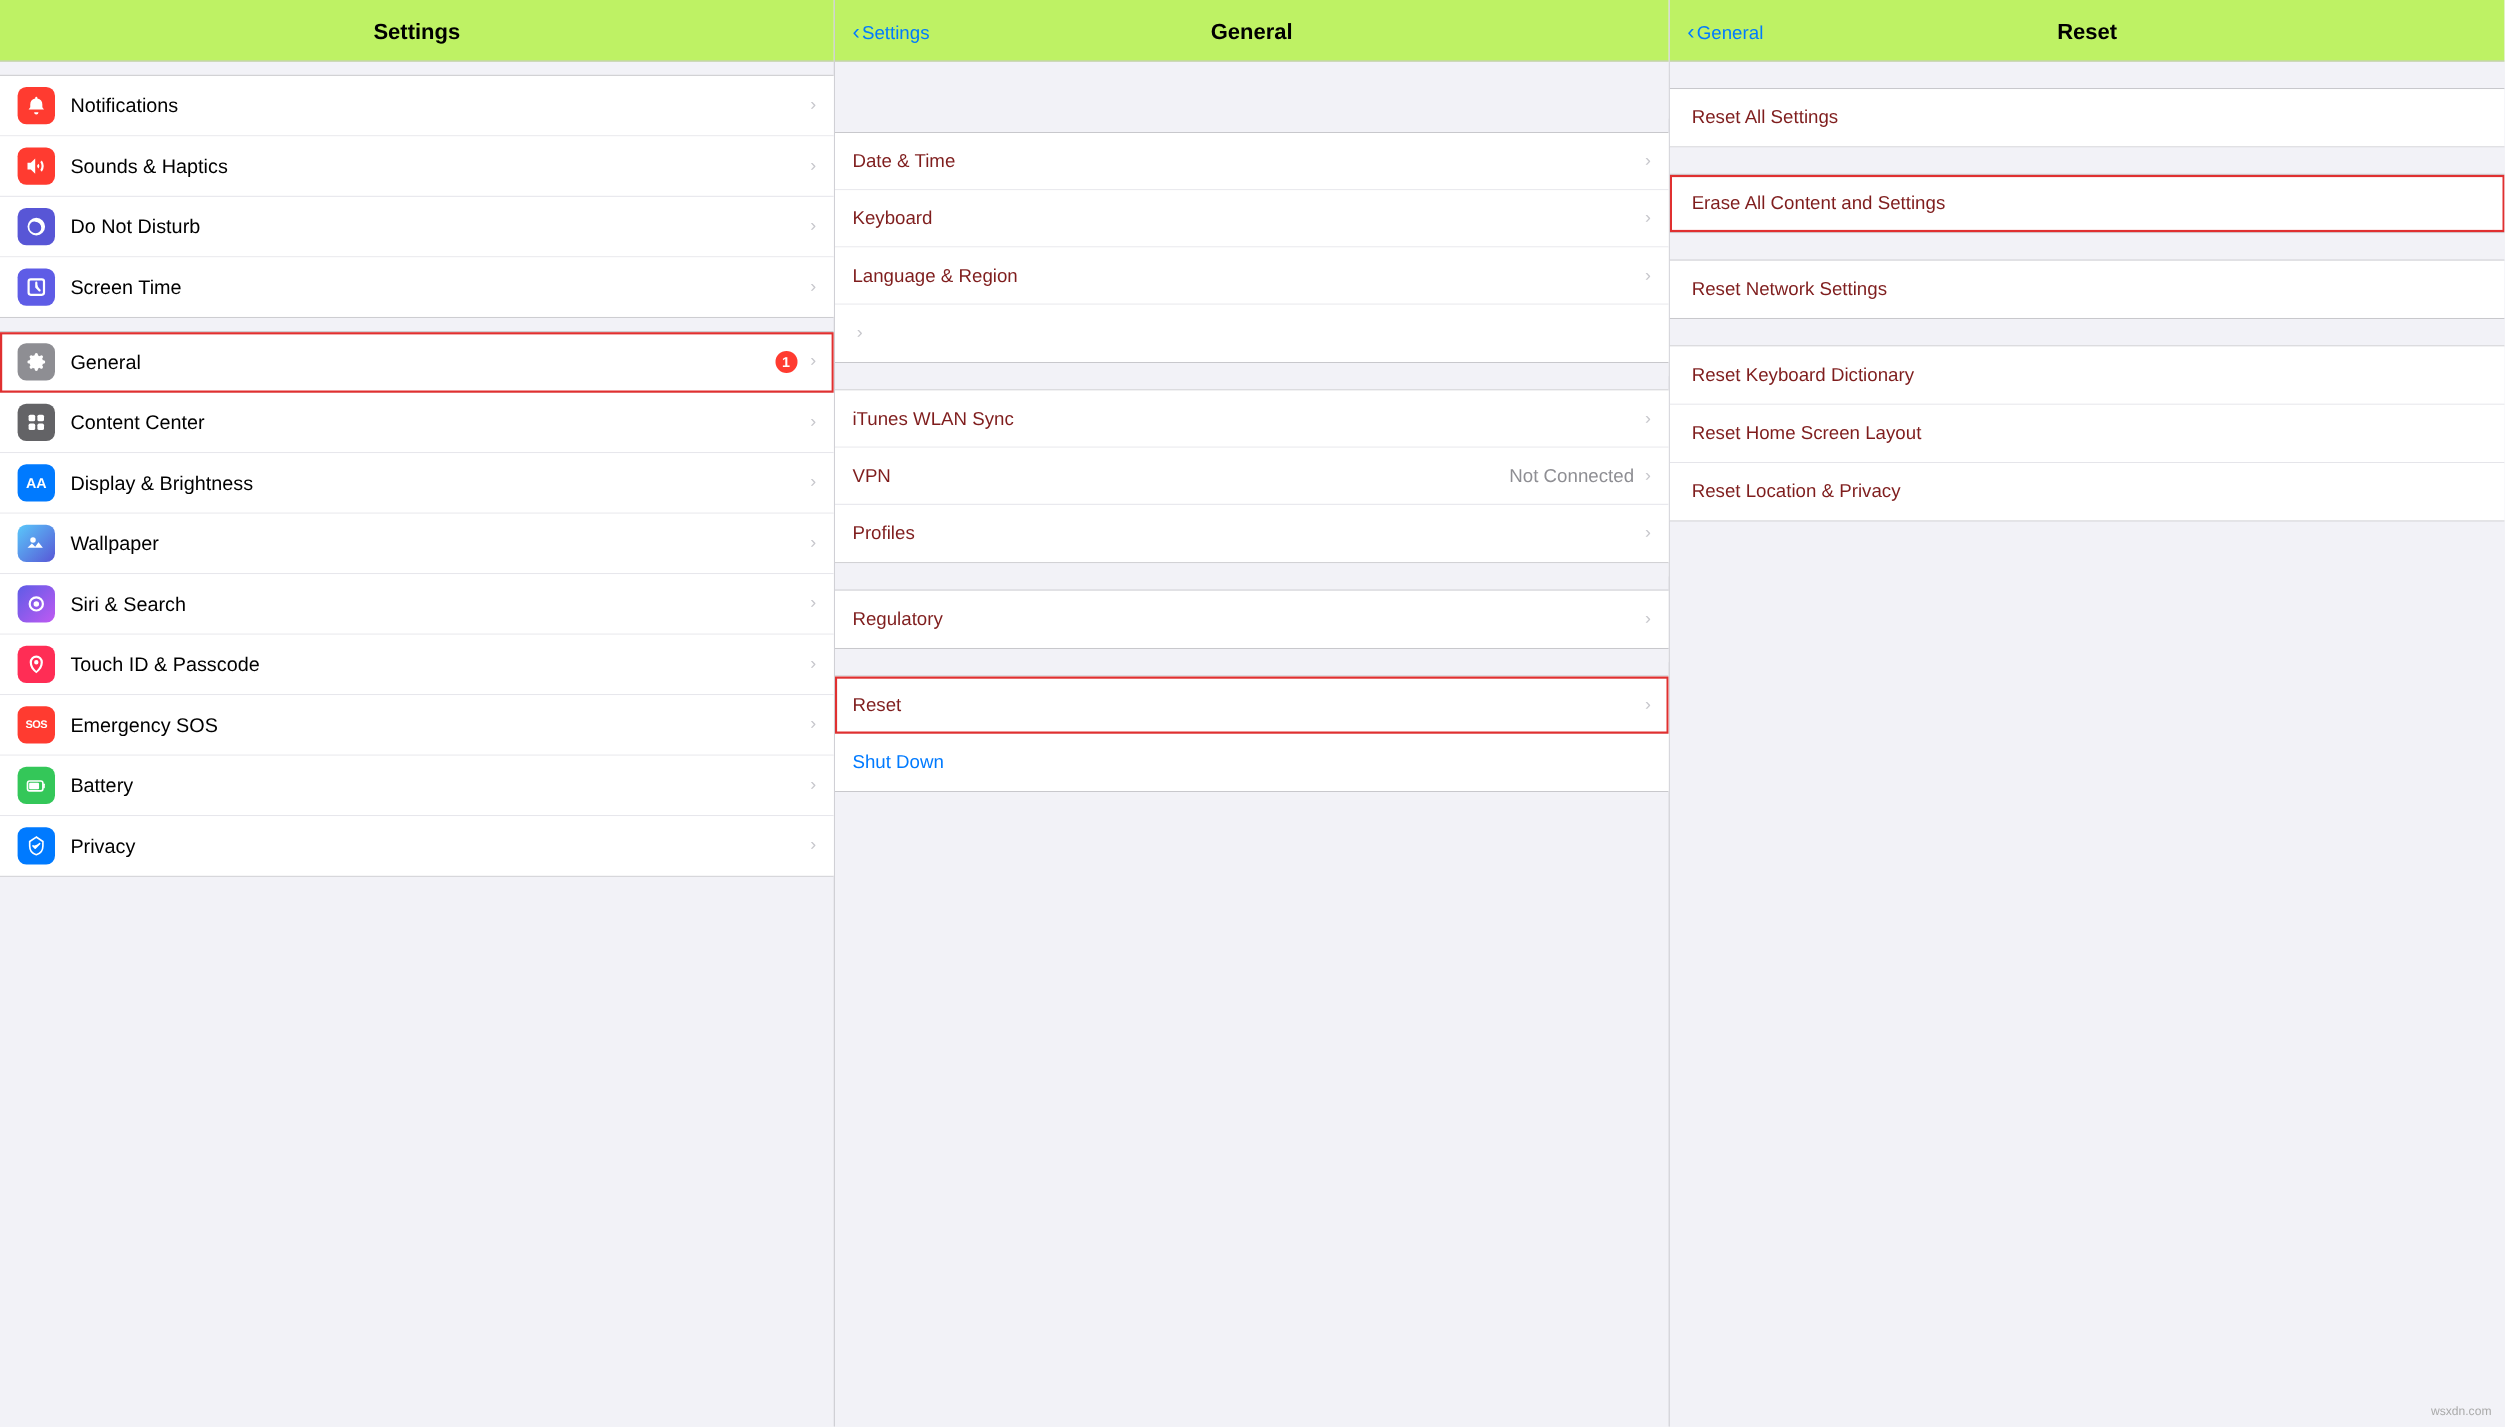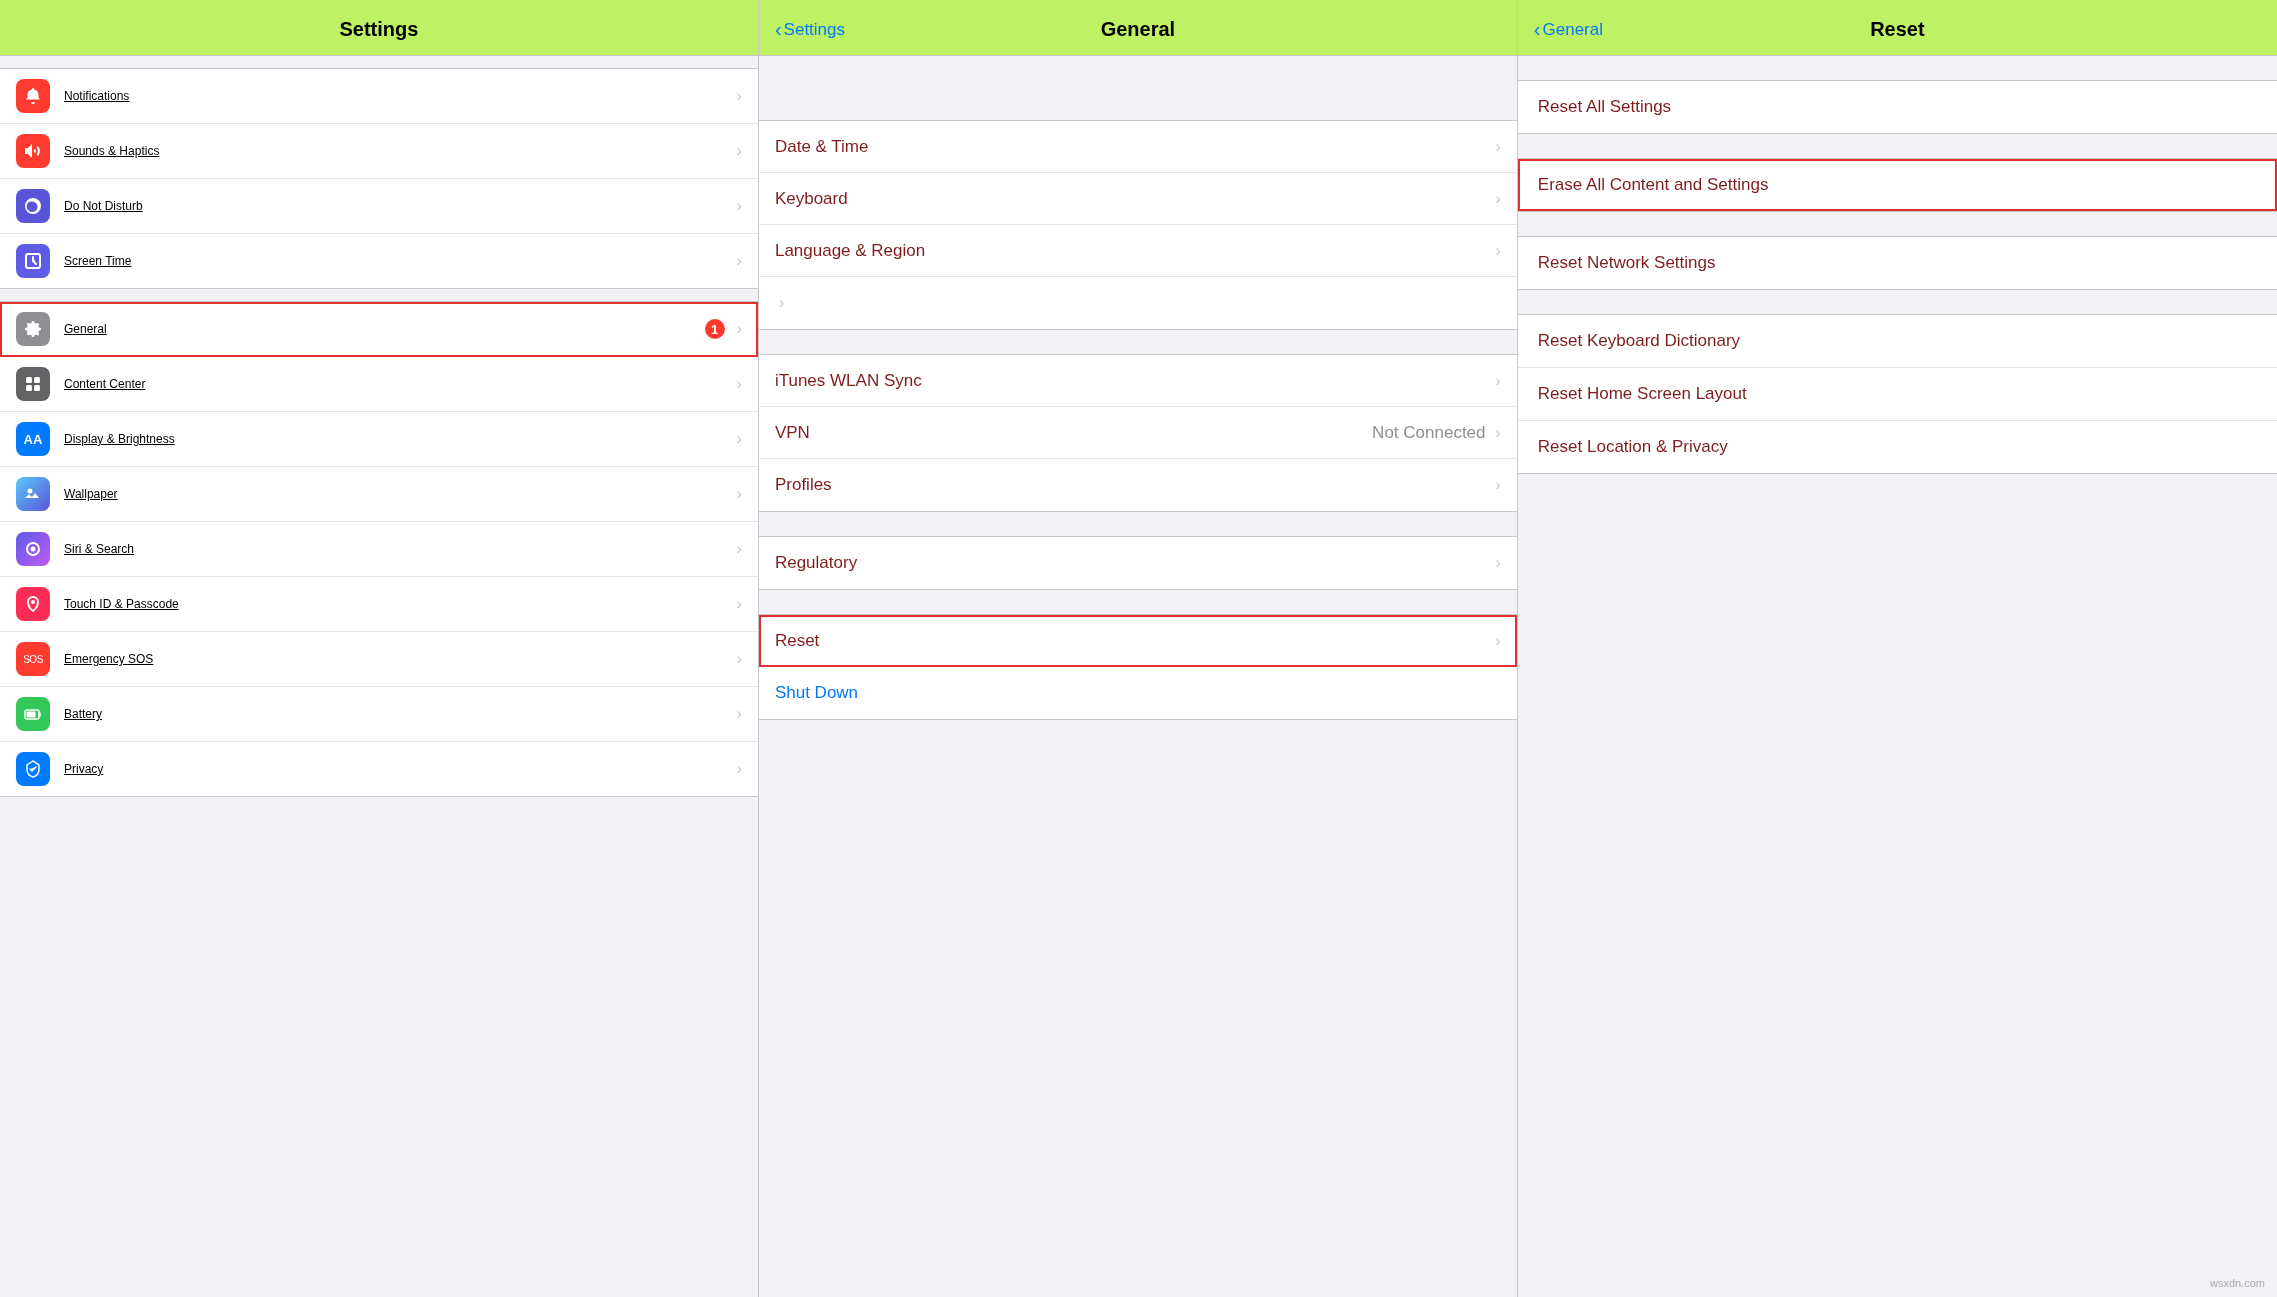--- a/index.html
+++ b/index.html
@@ -102,23 +102,22 @@
       display: flex;
       align-items: center;
       justify-content: center;
       margin-right: 14px;
       flex-shrink: 0;
       font-size: 18px;
     }
 
     .item-label {
       flex: 1;
-      font-size: 12px;
+      font-size: 18px;
       color: #000;
-      text-decoration: underline;
     }
 
     .item-badge {
       background: #ff3b30;
       color: #fff;
       border-radius: 10px;
       font-size: 13px;
       font-weight: 600;
       min-width: 20px;
       height: 20px;
@@ -317,21 +316,21 @@
     <div class="list-item">
       <div class="item-icon icon-pink">
         <svg width="20" height="20" viewBox="0 0 20 20" fill="white">
           <path d="M10 2a6 6 0 016 6c0 4-2 7-6 10C6 15 4 12 4 8a6 6 0 016-6zm0 2a4 4 0 00-4 4c0 3.2 1.6 5.6 4 8 2.4-2.4 4-4.8 4-8a4 4 0 00-4-4zm0 2a2 2 0 110 4 2 2 0 010-4z"></path>
         </svg>
       </div>
       <span class="item-label">Touch ID &amp; Passcode</span>
       <span class="item-chevron">›</span>
     </div>
     <div class="list-item">
-      <div class="item-icon icon-red" style="font-size:10px;font-weight:400;color:white;letter-spacing:-0.5px;">SOS</div>
+      <div class="item-icon icon-red" style="font-size:10px;font-weight:700;color:white;letter-spacing:-0.5px;">SOS</div>
       <span class="item-label">Emergency SOS</span>
       <span class="item-chevron">›</span>
     </div>
     <div class="list-item">
       <div class="item-icon icon-green">
         <svg width="20" height="20" viewBox="0 0 20 20" fill="white">
           <rect x="2" y="6" width="14" height="9" rx="2" fill="none" stroke="white" stroke-width="1.5"></rect>
           <rect x="3.5" y="7.5" width="9" height="6" rx="1" fill="white"></rect>
           <path d="M17 9v3" stroke="white" stroke-width="1.5" stroke-linecap="round"></path>
         </svg>

